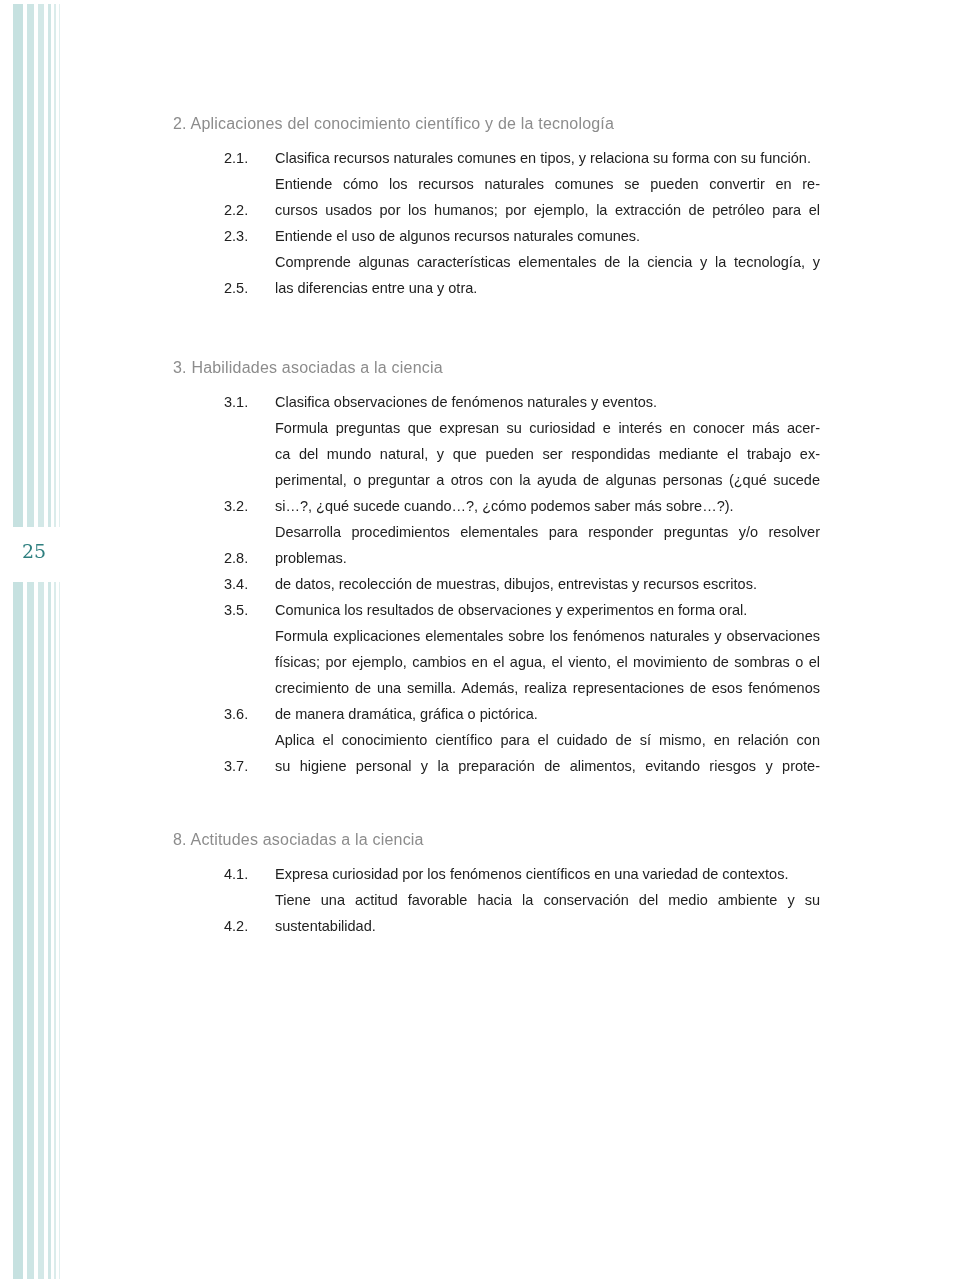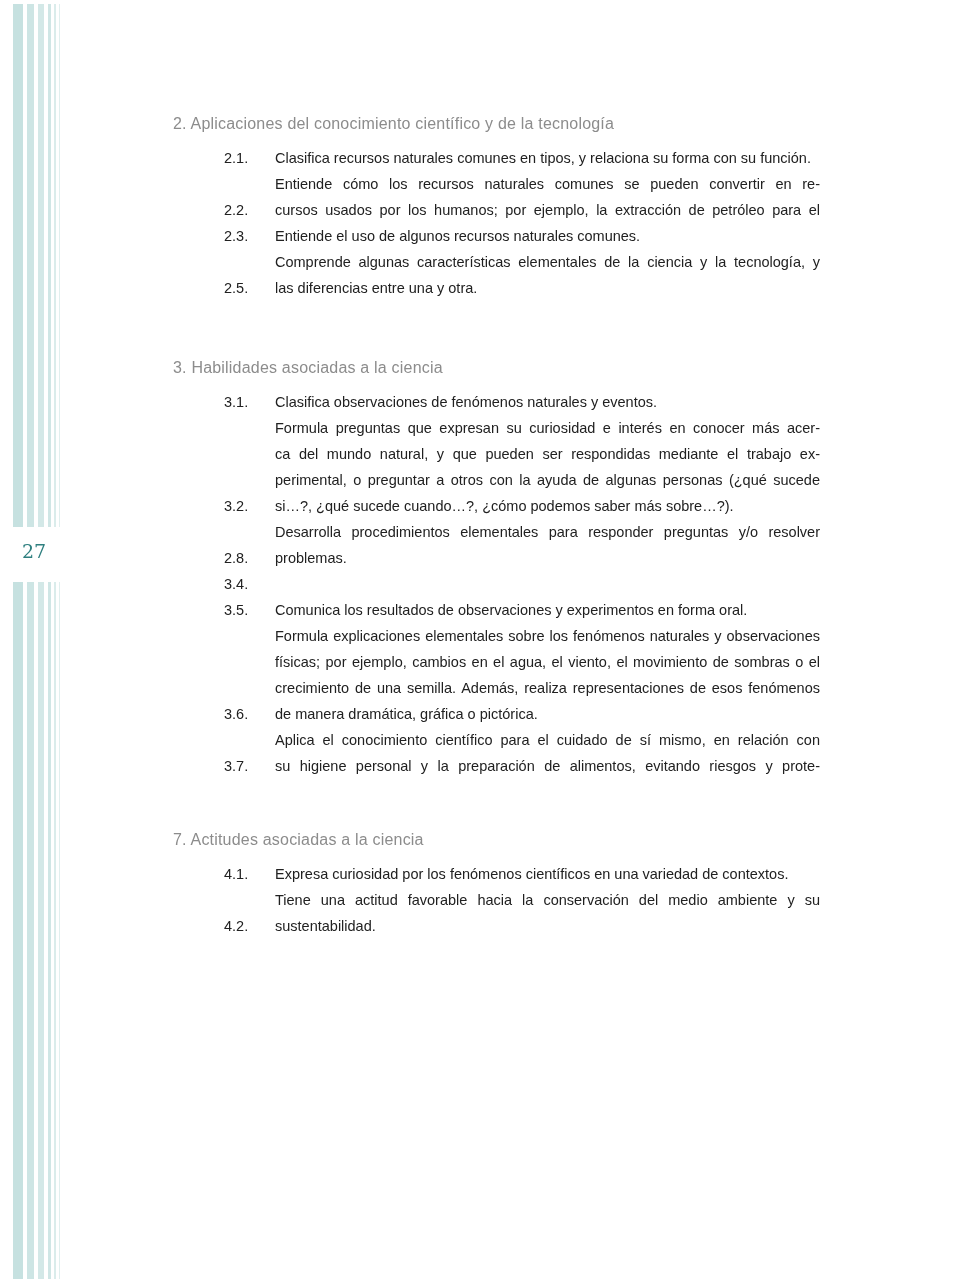--- a/index.html
+++ b/index.html
@@ -73,21 +73,21 @@
 
   <div class="stripe-group top">
     <div class="stripe"></div>
     <div class="stripe"></div>
     <div class="stripe"></div>
     <div class="stripe"></div>
     <div class="stripe"></div>
     <div class="stripe"></div>
   </div>
 
-  <div class="page-number">27</div>
+  <div class="page-number">25</div>
 
   <div class="stripe-group bottom">
     <div class="stripe"></div>
     <div class="stripe"></div>
     <div class="stripe"></div>
     <div class="stripe"></div>
     <div class="stripe"></div>
     <div class="stripe"></div>
   </div>
 
@@ -144,20 +144,21 @@
           <div class="item">
             <span class="item-num">2.8.</span>
             <div class="item-text">
               <div class="line fill">Desarrolla procedimientos elementales para responder preguntas y/o resolver</div>
               <div class="line">problemas.</div>
             </div>
           </div>
           <div class="item">
             <span class="item-num">3.4.</span>
             <div class="item-text">
+              <div class="line">de datos, recolección de muestras, dibujos, entrevistas y recursos escritos.</div>
             </div>
           </div>
           <div class="item">
             <span class="item-num">3.5.</span>
             <div class="item-text">
               <div class="line">Comunica los resultados de observaciones y experimentos en forma oral.</div>
             </div>
           </div>
           <div class="item">
             <span class="item-num">3.6.</span>
@@ -171,21 +172,21 @@
           <div class="item">
             <span class="item-num">3.7.</span>
             <div class="item-text">
               <div class="line fill">Aplica el conocimiento científico para el cuidado de sí mismo, en relación con</div>
               <div class="line fill">su higiene personal y la preparación de alimentos, evitando riesgos y prote-</div>
             </div>
           </div>
         </div>
       </section>
       <section class="doc-section">
-        <h2 class="section-heading">7. Actitudes asociadas a la ciencia</h2>
+        <h2 class="section-heading">8. Actitudes asociadas a la ciencia</h2>
         <div class="section-items">
           <div class="item">
             <span class="item-num">4.1.</span>
             <div class="item-text">
               <div class="line">Expresa curiosidad por los fenómenos científicos en una variedad de contextos.</div>
             </div>
           </div>
           <div class="item">
             <span class="item-num">4.2.</span>
             <div class="item-text">

